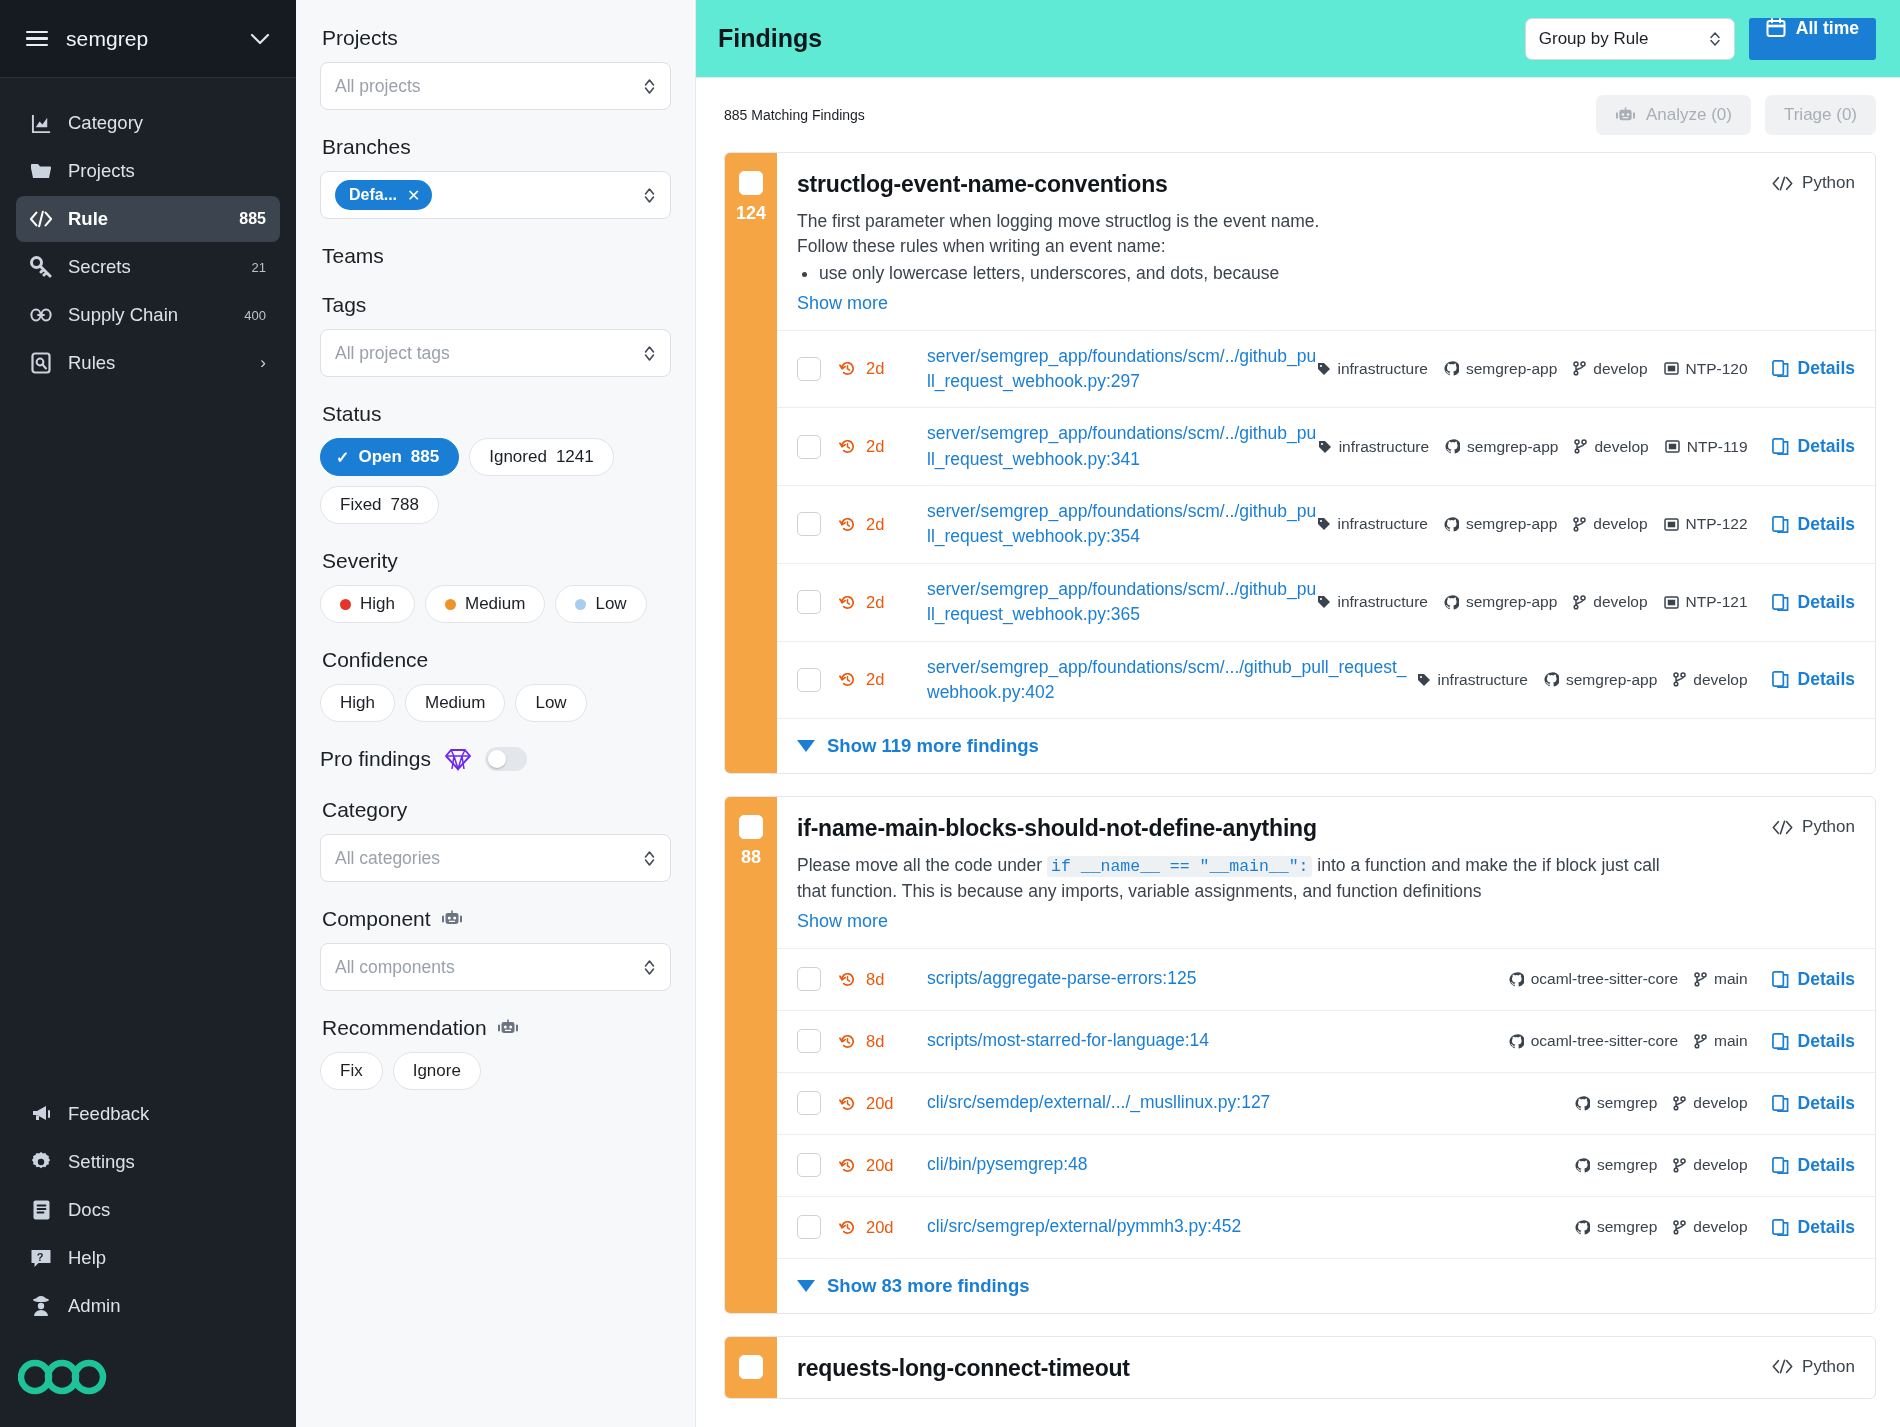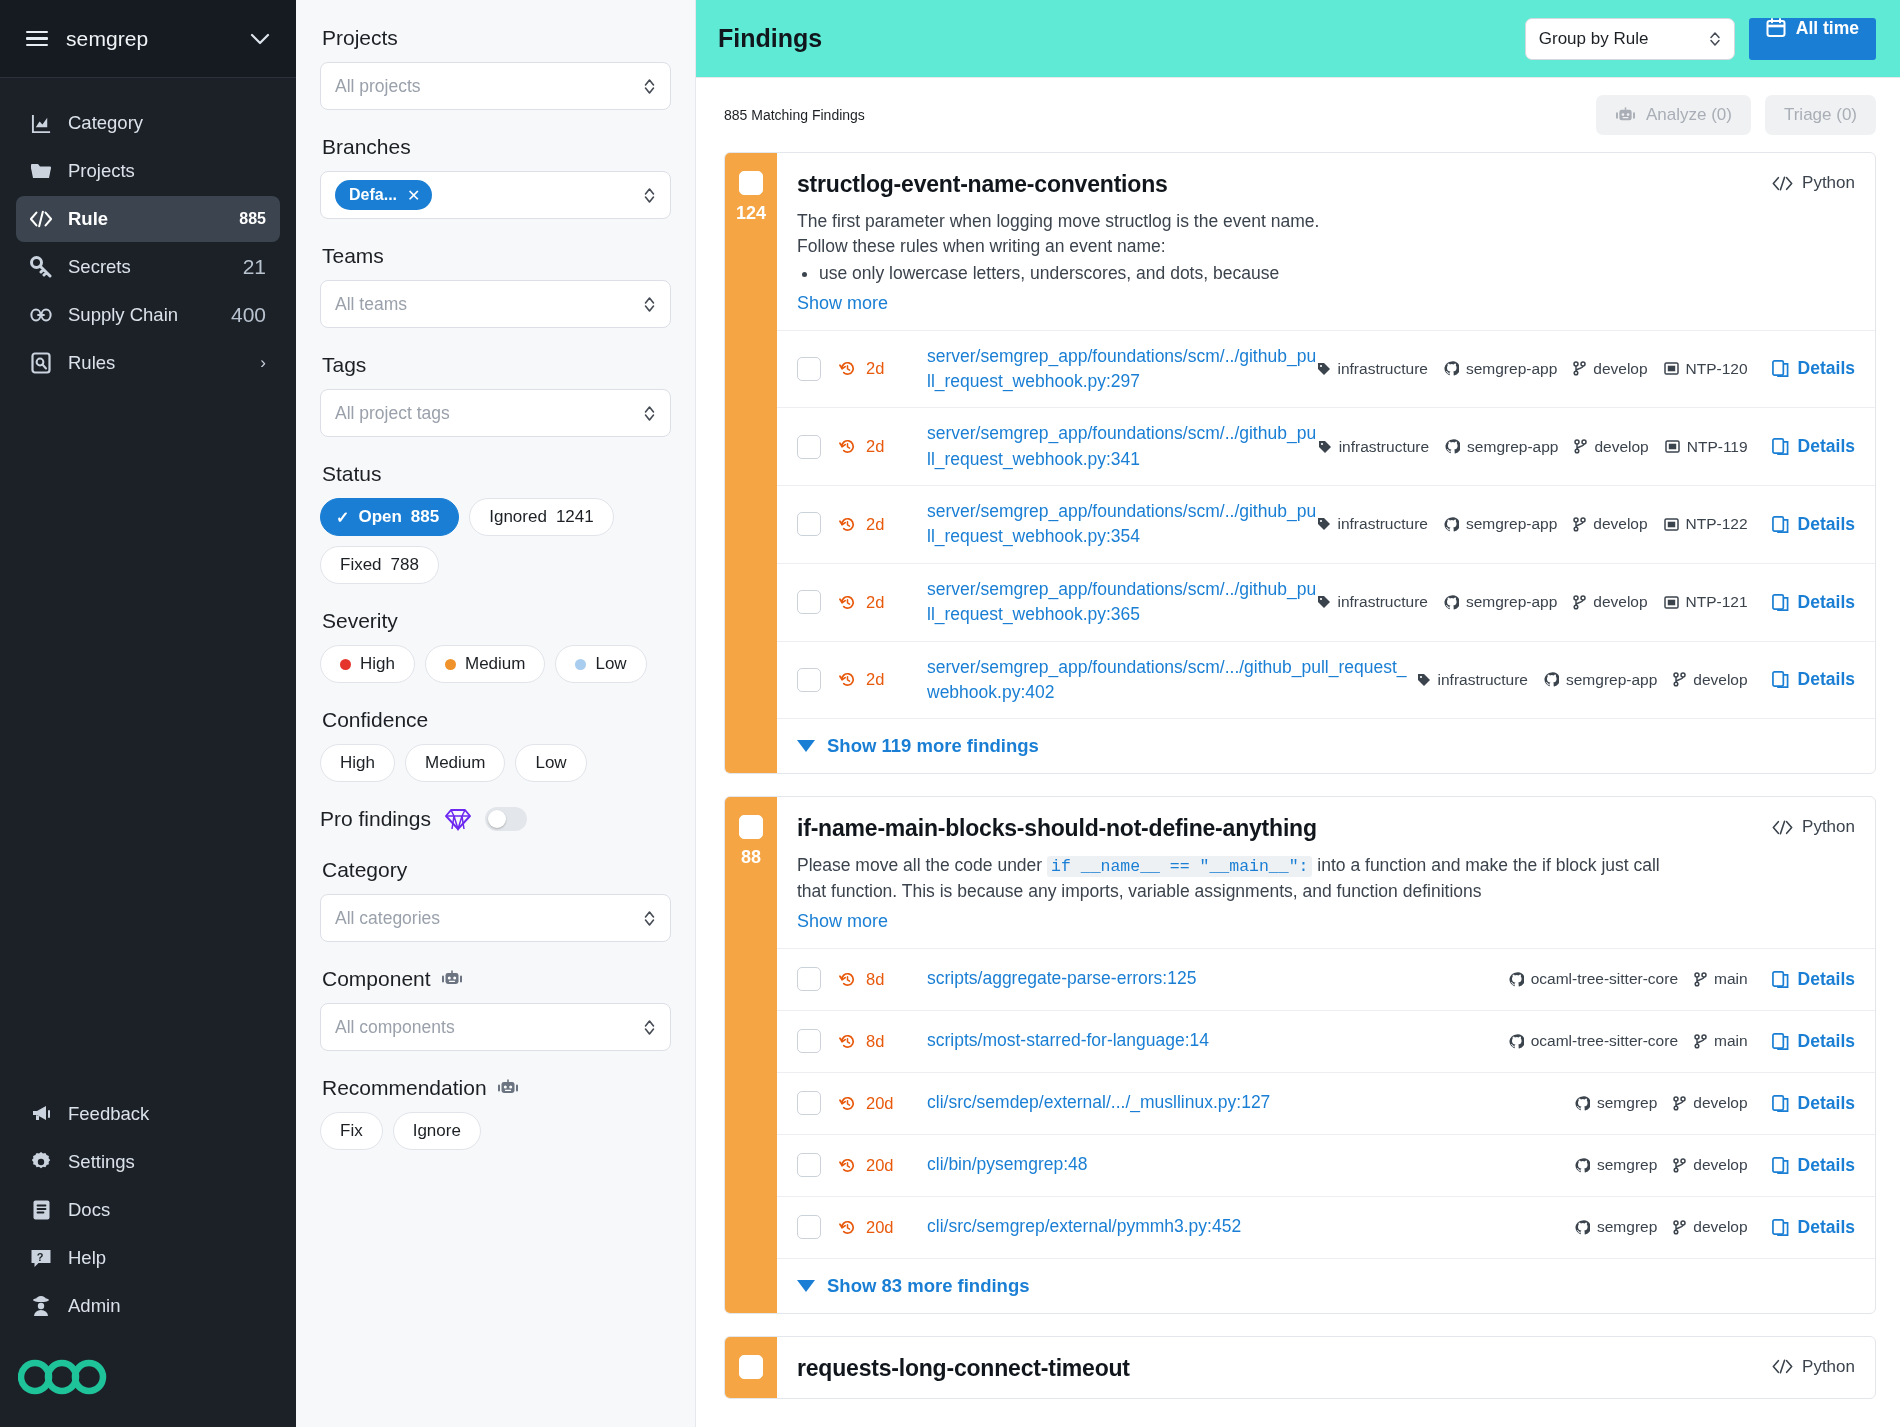--- a/index.html
+++ b/index.html
@@ -31,21 +31,21 @@
   .sb-chev { color:#dfe5ec; font-size:20px; line-height:1; }
 
   .sb-nav { padding: 22px 16px 0 16px; display:flex; flex-direction:column; gap:2px; }
   .sb-item {
     display: flex; align-items: center; gap: 16px;
     height: 46px; padding: 0 14px; border-radius: 8px;
     color: #dbe2ea; font-size: 18.5px; cursor: pointer;
   }
   .sb-item .sb-ico { width: 22px; height:22px; display:flex; align-items:center; justify-content:center; color:#cbd4de; flex:none;}
   .sb-item .sb-lbl { flex: 1; }
-  .sb-item .sb-cnt { font-size: 21px; color:#b9c3cf; font-weight:400; }
+  .sb-item .sb-cnt { font-size: 13px; color:#b9c3cf; font-weight:400; }
   .sb-item.active { background:#3b444f; color:#ffffff; font-weight:700; }
   .sb-item.active .sb-cnt { color:#ffffff; font-weight:700; font-size:16px;}
   .sb-item .sb-arrow { color:#cbd4de; font-size:17px; }
 
   .sb-spacer { flex: 1; }
   .sb-bottom { padding: 0 16px 14px 16px; display:flex; flex-direction:column; gap:2px;}
   .sb-logo { padding: 14px 18px 30px 18px; }
 
   
   .filters {
@@ -340,29 +340,20 @@
           <svg width="13" height="19" viewBox="0 0 13 19">
               <path d="M2.5 8 L6.5 3 L10.5 8" stroke="#454b54" stroke-width="1.6" fill="none" stroke-linecap="round" stroke-linejoin="round"></path>
               <path d="M2.5 11 L6.5 16 L10.5 11" stroke="#454b54" stroke-width="1.6" fill="none" stroke-linecap="round" stroke-linejoin="round"></path>
             </svg>
         </span>
       </div>
     </div>
 
     <div class="f-group">
       <div class="f-label">Teams</div>
-      <div class="f-select">
-        <span class="ph">All teams</span>
-        <span class="stepper">
-          <svg width="13" height="19" viewBox="0 0 13 19">
-              <path d="M2.5 8 L6.5 3 L10.5 8" stroke="#454b54" stroke-width="1.6" fill="none" stroke-linecap="round" stroke-linejoin="round"></path>
-              <path d="M2.5 11 L6.5 16 L10.5 11" stroke="#454b54" stroke-width="1.6" fill="none" stroke-linecap="round" stroke-linejoin="round"></path>
-            </svg>
-        </span>
-      </div>
     </div>
 
     <div class="f-group">
       <div class="f-label">Tags</div>
       <div class="f-select">
         <span class="ph">All project tags</span>
         <span class="stepper">
           <svg width="13" height="19" viewBox="0 0 13 19">
               <path d="M2.5 8 L6.5 3 L10.5 8" stroke="#454b54" stroke-width="1.6" fill="none" stroke-linecap="round" stroke-linejoin="round"></path>
               <path d="M2.5 11 L6.5 16 L10.5 11" stroke="#454b54" stroke-width="1.6" fill="none" stroke-linecap="round" stroke-linejoin="round"></path>

